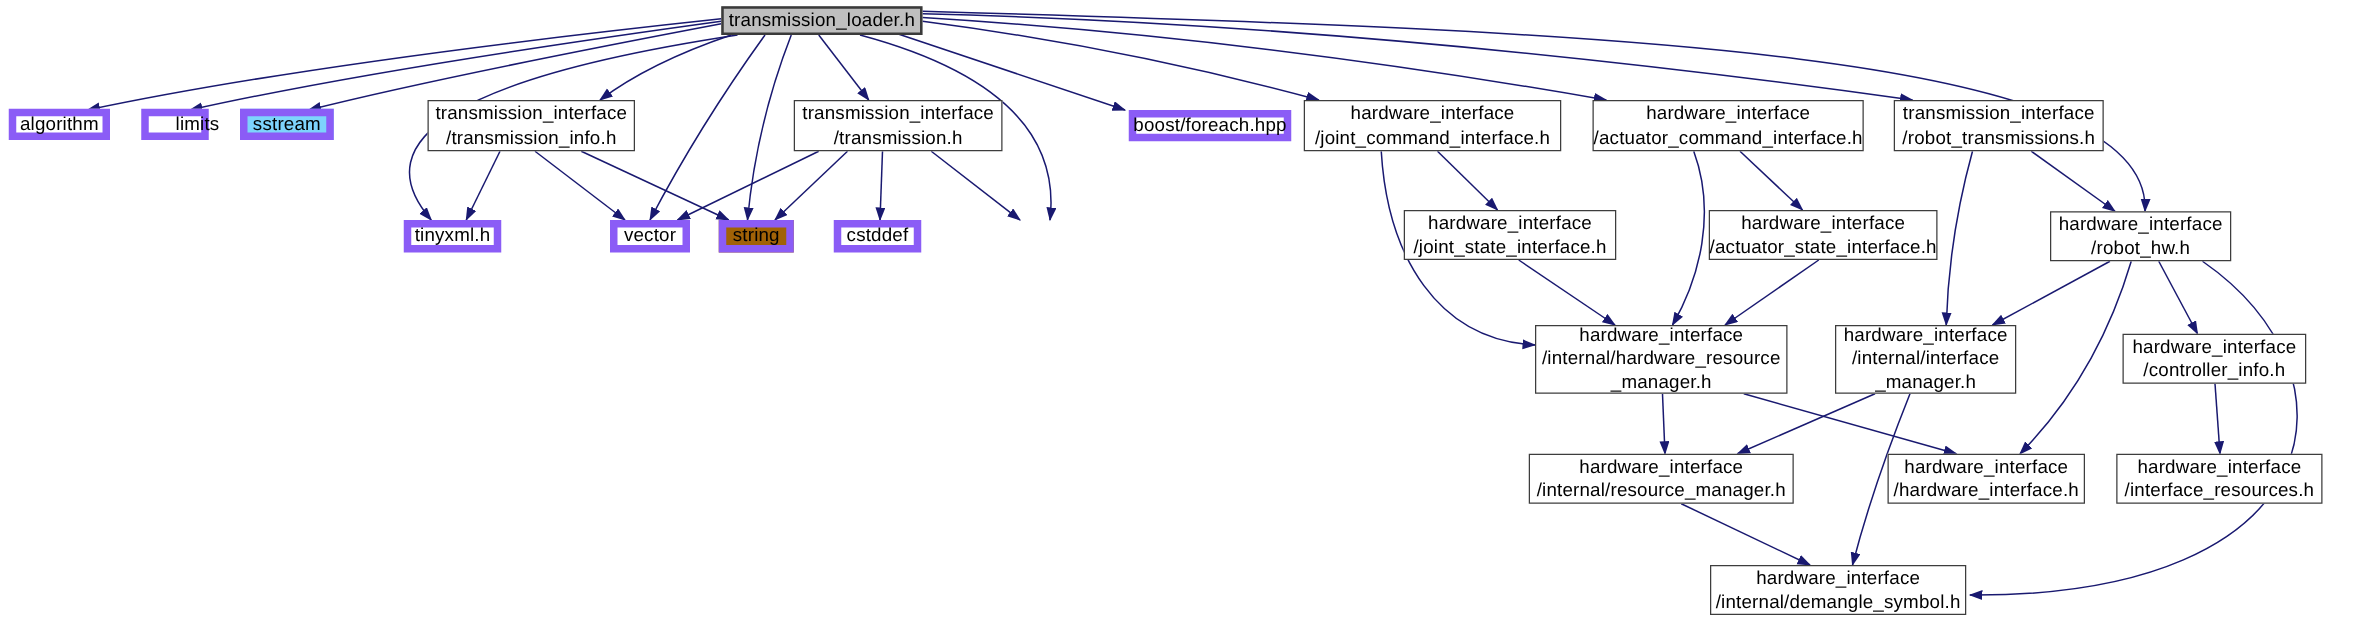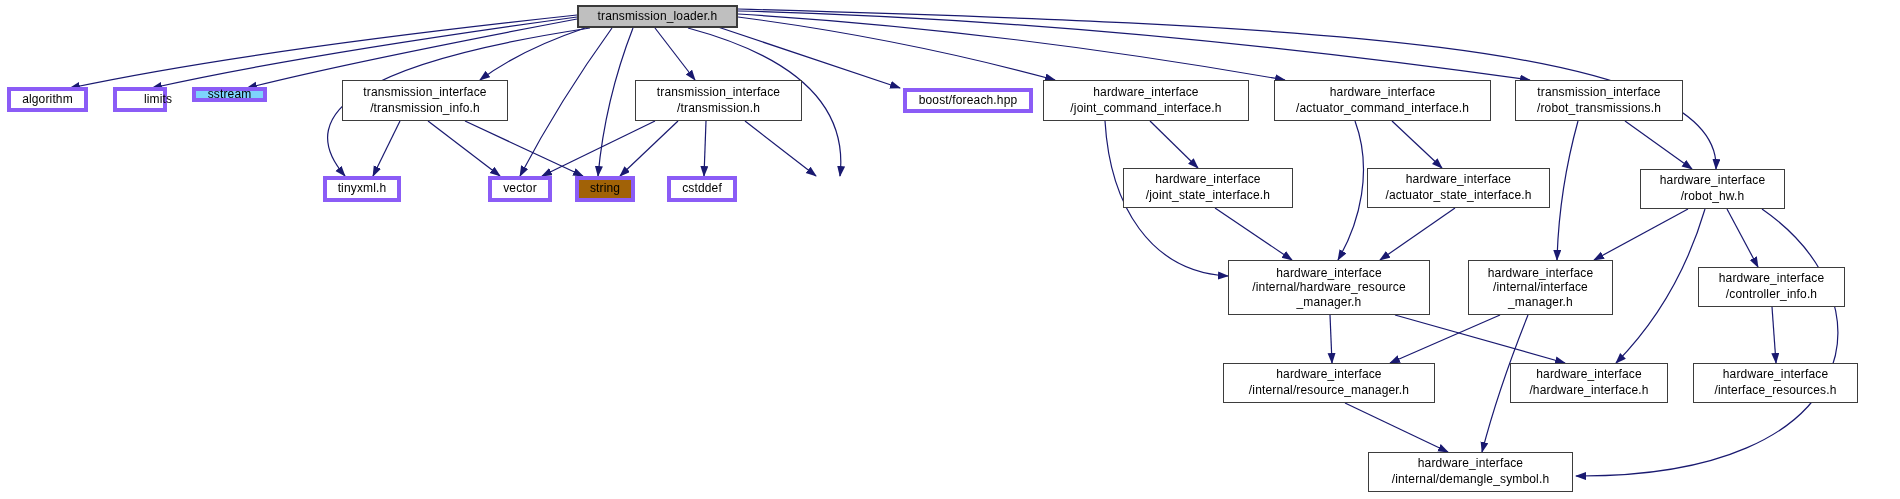--- a/index.html
+++ b/index.html
@@ -1,23 +1,23 @@
 <!DOCTYPE html>
 <html><head>
 <meta charset="utf-8">
 <style>
   html,body{margin:0;padding:0;background:#ffffff;}
   body{width:1900px;height:499px;position:relative;overflow:hidden;
        font-family:"Liberation Sans",sans-serif;}
   #graph{position:absolute;left:0;top:0;width:1900px;height:499px;}
   #edges{position:absolute;left:0;top:0;pointer-events:none;}
   .node{position:absolute;box-sizing:border-box;display:flex;align-items:center;
-        justify-content:center;text-align:center;font-size:12px;line-height:1.3;
+        justify-content:center;text-align:center;font-size:15px;line-height:1.3;
         color:#000;background:#ffffff;white-space:pre-line;letter-spacing:0.15px;}
-  .node.system{border:4px solid #8b5cf6;}
+  .node.system{border:6px solid #8b5cf6;}
   .node.project{border:1.5px solid #3d3d3d;}
   .node.root{border:2px solid #3a3a3a;font-weight:normal;}
 </style>
 </head>
 <body>
 
 <div id="graph">
   <svg id="edges" width="1900" height="499" viewBox="0 0 1900 499" xmlns="http://www.w3.org/2000/svg">
       <defs>
         <marker id="arrow" markerWidth="12" markerHeight="9" refX="10" refY="4" orient="auto" markerUnits="userSpaceOnUse">
@@ -60,21 +60,21 @@
       <path d="M1330,315 L1332,363" fill="none" stroke="#191970" stroke-width="1.2" marker-end="url(#arrow)"></path>
       <path d="M1395,315 L1565,363" fill="none" stroke="#191970" stroke-width="1.2" marker-end="url(#arrow)"></path>
       <path d="M1500,315 L1390,363" fill="none" stroke="#191970" stroke-width="1.2" marker-end="url(#arrow)"></path>
       <path d="M1528,315 Q1498,390 1482,452" fill="none" stroke="#191970" stroke-width="1.2" marker-end="url(#arrow)"></path>
       <path d="M1772,307 L1776,363" fill="none" stroke="#191970" stroke-width="1.2" marker-end="url(#arrow)"></path>
       <path d="M1345,403 L1448,452" fill="none" stroke="#191970" stroke-width="1.2" marker-end="url(#arrow)"></path>
     </svg>
 <div class="node root" style="left: 577px; top: 5px; width: 161px; height: 23px; background: rgb(191, 191, 191);">transmission_loader.h</div>
     <div class="node system" style="left: 7px; top: 87px; width: 81px; height: 25px; background: rgb(255, 255, 255);">algorithm</div>
     <div class="node system" style="left: 113px; top: 87px; width: 54px; height: 25px; background: rgb(255, 255, 255); padding-left: 36px;">limits</div>
-    <div class="node system" style="left: 192px; top: 87px; width: 75px; height: 15px; background: #7dd3fc;">sstream</div>
+    <div class="node system" style="left: 192px; top: 87px; width: 75px; height: 25px; background: #7dd3fc;">sstream</div>
     <div class="node project" style="left: 342px; top: 80px; width: 166px; height: 41px; background: rgb(255, 255, 255);">transmission_interface
 /transmission_info.h</div>
     <div class="node project" style="left: 635px; top: 80px; width: 167px; height: 41px; background: rgb(255, 255, 255);">transmission_interface
 /transmission.h</div>
     <div class="node system" style="left: 878px; top: 88px; width: 130px; height: 25px; background: rgb(255, 255, 255); margin-left: 25px;">boost/foreach.hpp</div>
     <div class="node project" style="left: 1043px; top: 80px; width: 206px; height: 41px; background: rgb(255, 255, 255);">hardware_interface
 /joint_command_interface.h</div>
     <div class="node project" style="left: 1274px; top: 80px; width: 217px; height: 41px; background: rgb(255, 255, 255);">hardware_interface
 /actuator_command_interface.h</div>
     <div class="node project" style="left: 1515px; top: 80px; width: 168px; height: 41px; background: rgb(255, 255, 255);">transmission_interface

